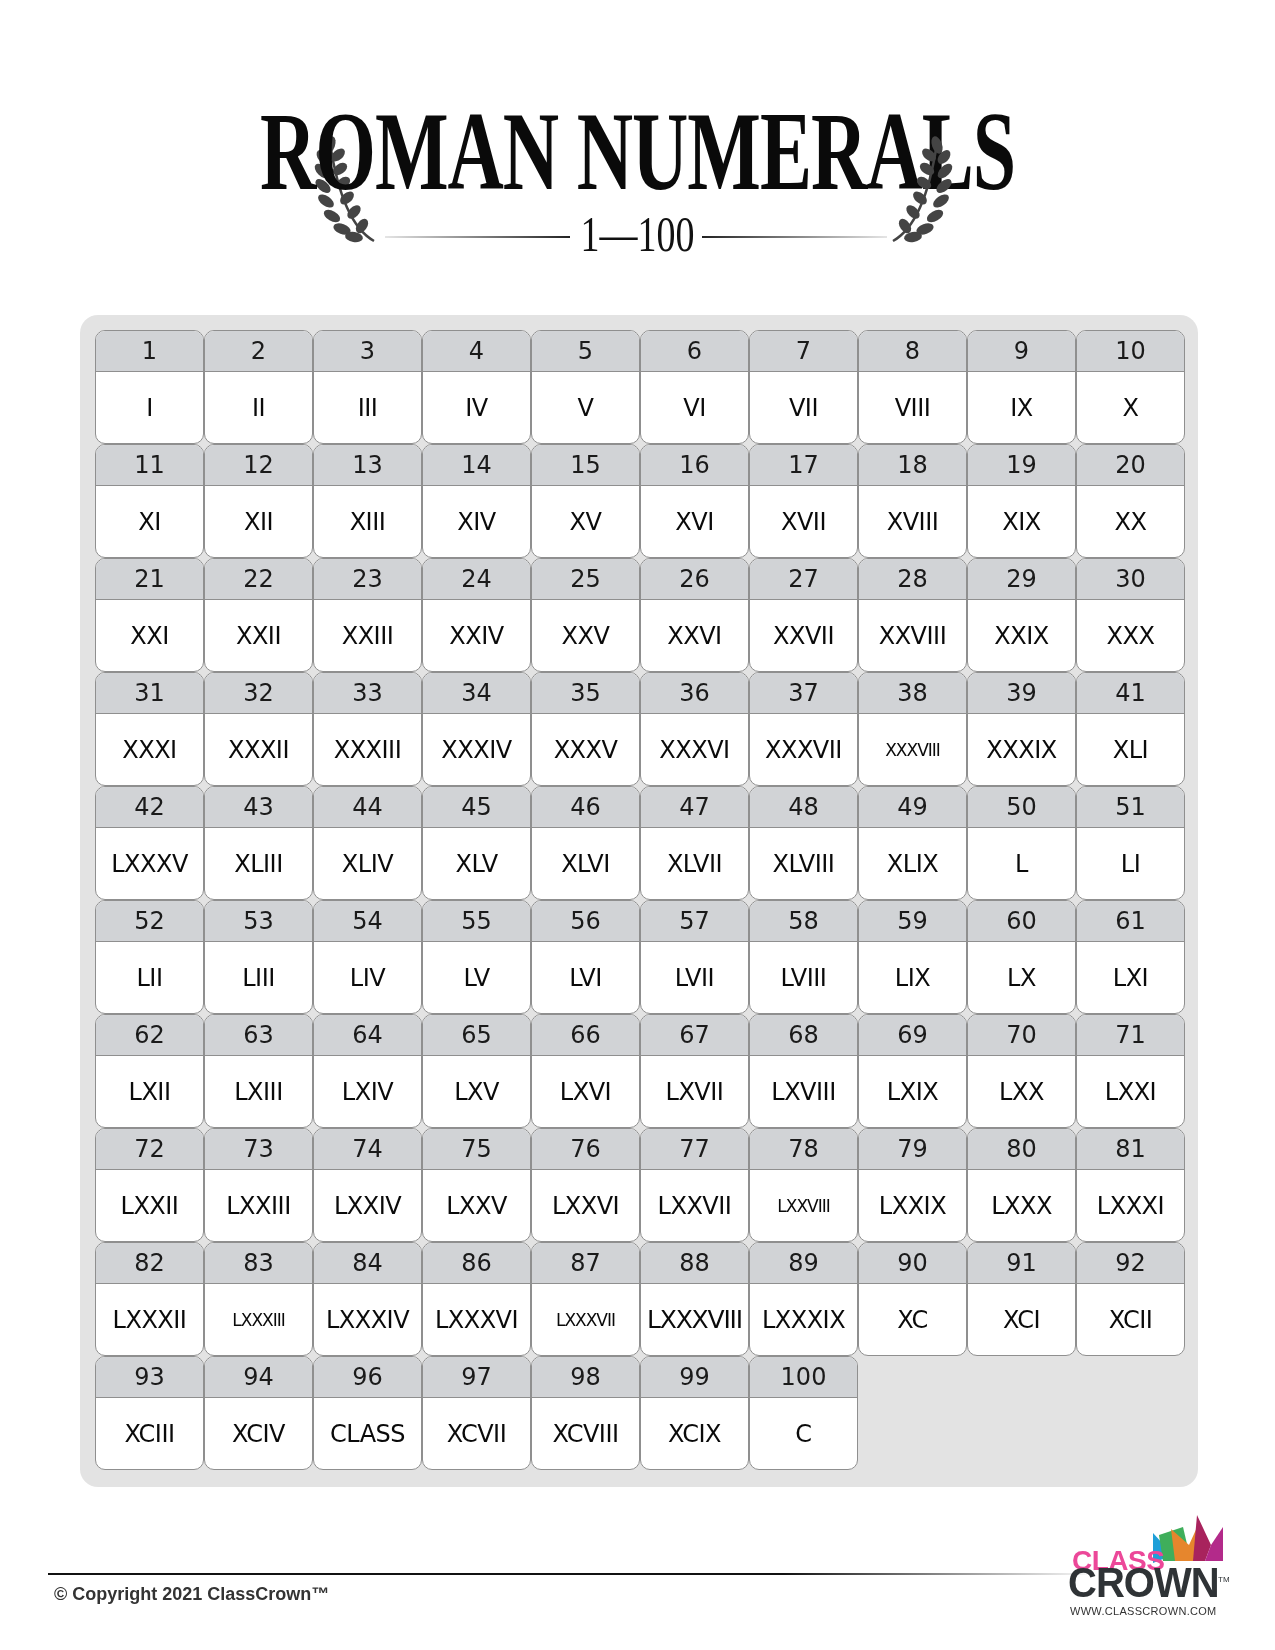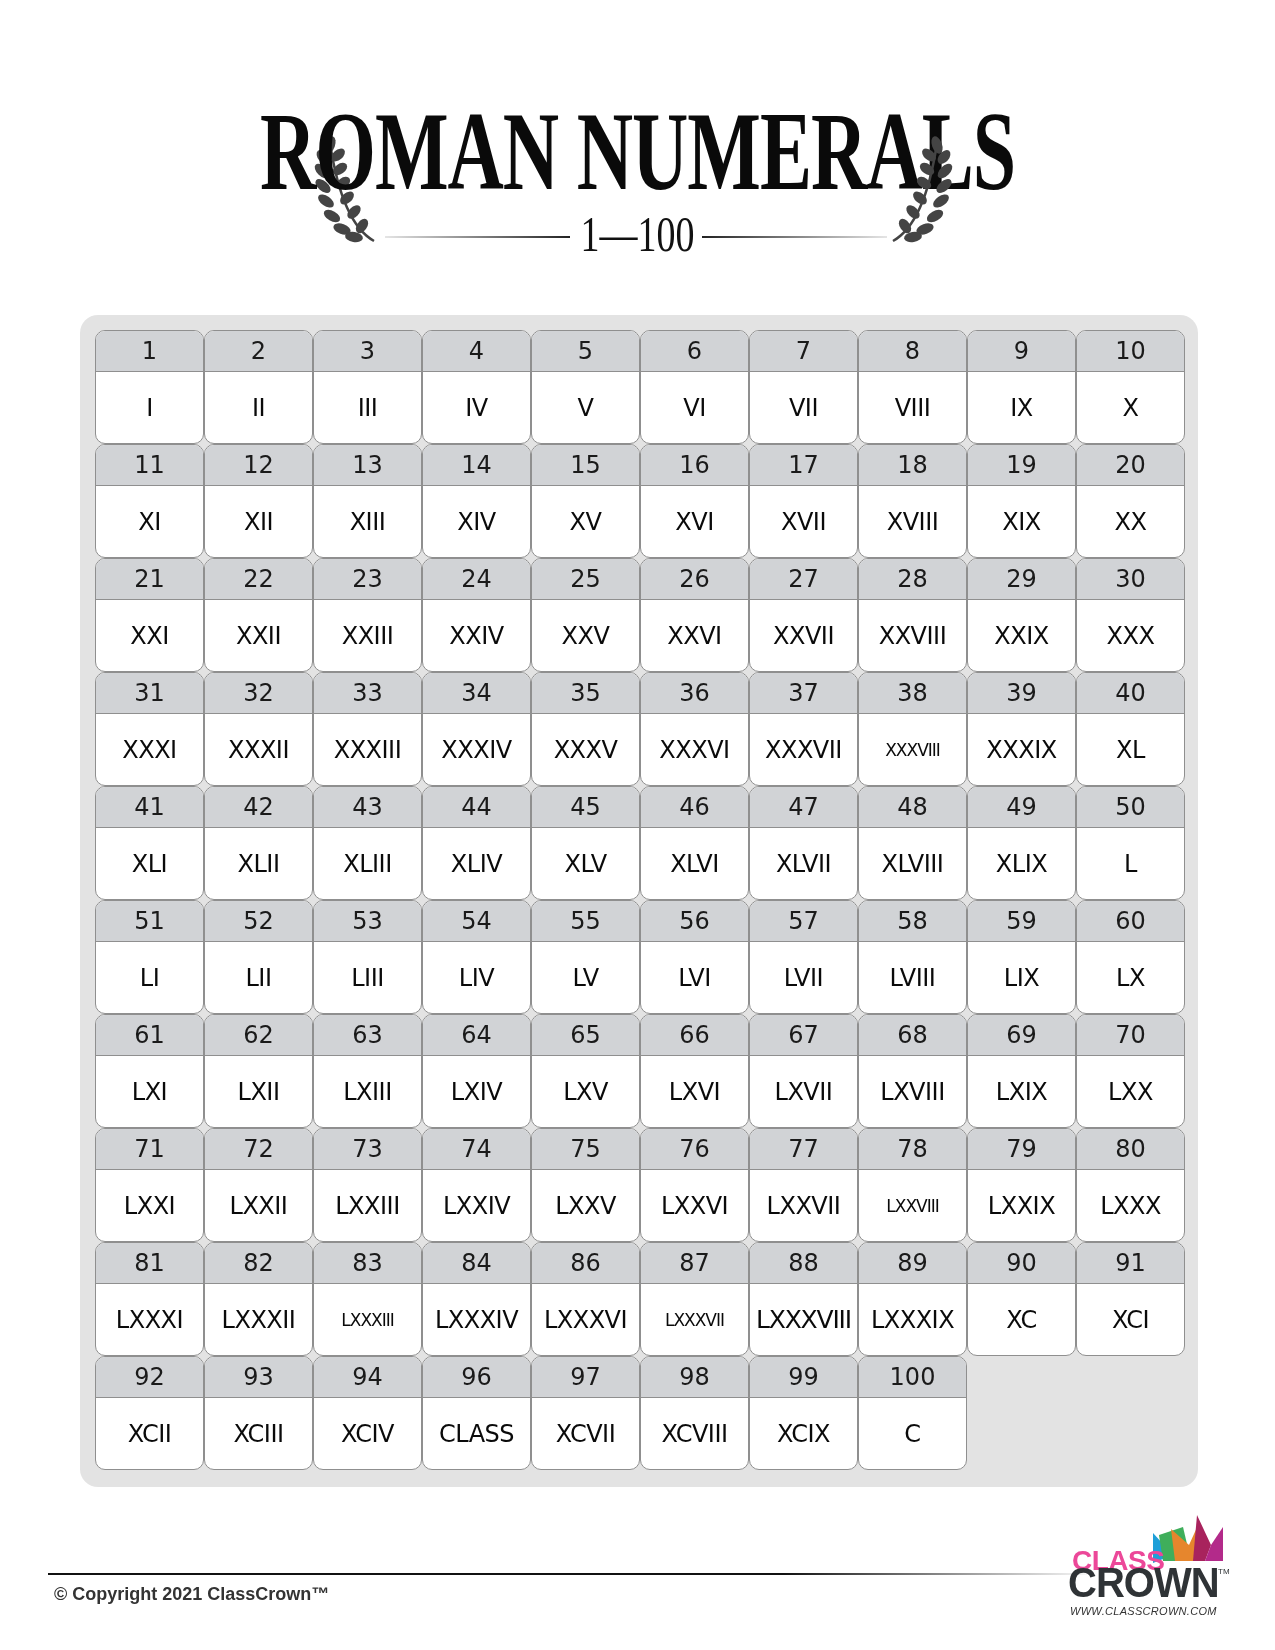--- a/index.html
+++ b/index.html
@@ -51,22 +51,22 @@
 
   .footer-line {
     position: absolute; left: 48px; top: 1573px; width: 1050px; height: 2px;
     background: linear-gradient(to right, #111 0%, #111 70%, rgba(0,0,0,0) 100%);
   }
   .copyright { position: absolute; left: 54px; top: 1584px; font-size: 18px; color: #333; font-weight: bold; }
 
   .logo { position: absolute; left: 1068px; top: 1515px; width: 170px; height: 100px; }
   .logo .class { position: absolute; left: 4px; top: 30px; font-size: 28px; font-weight: bold; color: #ec4899; letter-spacing: -0.5px; }
   .logo .crown { position: absolute; left: 0px; top: 45px; font-size: 40px; font-weight: bold; color: #2f3336; letter-spacing: -1px; transform: scaleY(1.05); }
-  .logo .tm { position: absolute; left: 150px; top: 52px; font-size: 8px; color: #2f3336; }
-  .logo .url { position: absolute; left: 2px; top: 90px; font-size: 11px; color: #333; letter-spacing: 0.3px; font-style: italic; }
+  .logo .tm { position: absolute; left: 150px; top: 60px; font-size: 8px; color: #2f3336; }
+  .logo .url { position: absolute; left: 2px; top: 90px; font-size: 11px; color: #333; letter-spacing: 0.3px; }
   .logo svg { position: absolute; left: 85px; top: 0px; }
 </style>
 </head>
 <body>
 
 <div class="title-wrap">
   <svg class="laurel left" viewBox="0 0 70 112">
     <path d="M62 108 Q30 90 18 10" stroke="#444" stroke-width="2.5" fill="none"></path>
     <g fill="#444">
       <ellipse cx="18" cy="12" rx="5" ry="9" transform="rotate(20 18 12)"></ellipse>
@@ -262,30 +262,26 @@
       </div>
       <div class="cell">
         <div class="num">38</div>
         <div class="roman long">XXXVIII</div>
       </div>
       <div class="cell">
         <div class="num">39</div>
         <div class="roman">XXXIX</div>
       </div>
       <div class="cell">
-        <div class="num">40</div>
-        <div class="roman">XL</div>
-      </div>
-      <div class="cell">
         <div class="num">41</div>
         <div class="roman">XLI</div>
       </div>
       <div class="cell">
         <div class="num">42</div>
-        <div class="roman">XLII</div>
+        <div class="roman">LXXXV</div>
       </div>
       <div class="cell">
         <div class="num">43</div>
         <div class="roman">XLIII</div>
       </div>
       <div class="cell">
         <div class="num">44</div>
         <div class="roman">XLIV</div>
       </div>
       <div class="cell">

